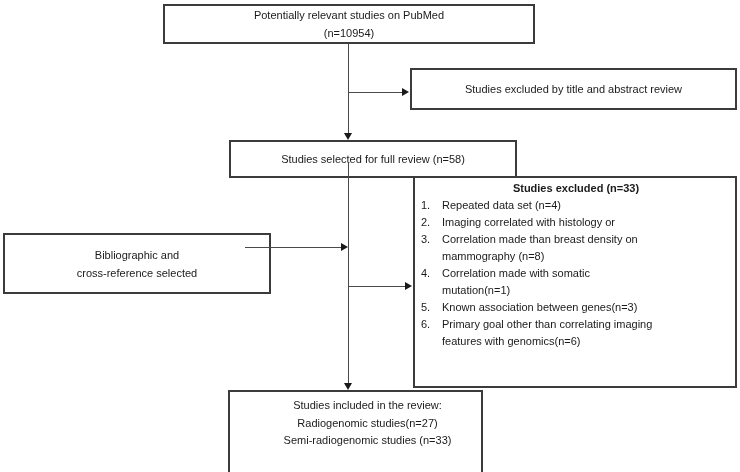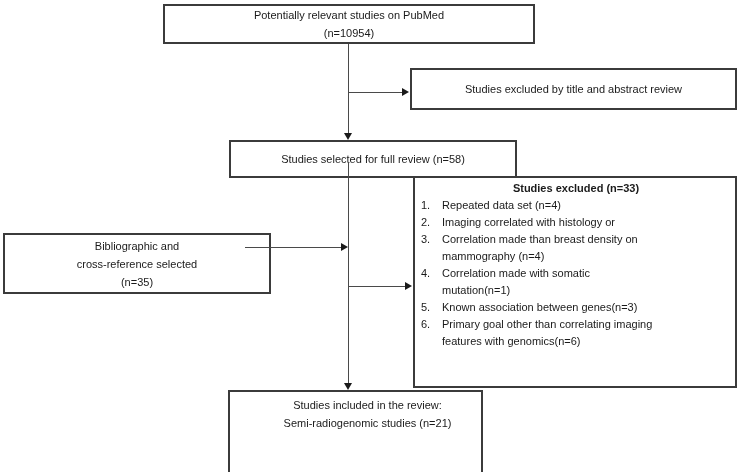--- a/index.html
+++ b/index.html
@@ -96,21 +96,21 @@
       <span class="num">2.</span>
       <span class="txt">
         <div>Imaging correlated with histology or</div>
       </span>
     </div>
 
     <div class="excl-item">
       <span class="num">3.</span>
       <span class="txt">
         <div>Correlation made than breast density on</div>
-        <div>mammography (n=4)</div>
+        <div>mammography (n=8)</div>
       </span>
     </div>
 
     <div class="excl-item">
       <span class="num">4.</span>
       <span class="txt">
         <div>Correlation made with somatic</div>
         <div>mutation(n=1)</div>
       </span>
     </div>
@@ -127,26 +127,26 @@
       <span class="txt">
         <div>Primary goal other than correlating imaging</div>
         <div>features with genomics(n=6)</div>
       </span>
     </div>
   </div>
 
   <div class="box" id="box-biblio">
     <div class="line">Bibliographic and</div>
     <div class="line">cross-reference selected</div>
-    <div class="line">(n=35)</div>
   </div>
 
   <div class="box" id="box-included">
     <div class="line">Studies included in the review:</div>
-    <div class="line">Semi-radiogenomic studies (n=21)</div>
+    <div class="line">Radiogenomic studies(n=27)</div>
+    <div class="line">Semi-radiogenomic studies (n=33)</div>
   </div>
 
   <div class="connector" style="left:348px; top:44px;  width:1px; height:89px;"></div>
   <div class="arrow-down" style="left:344px; top:133px;"></div>
 
   <div class="connector" style="left:349px; top:92px;  width:53px; height:1px;"></div>
   <div class="arrow-right" style="left:402px; top:88px;"></div>
 
   <div class="connector" style="left:348px; top:162px; width:1px; height:221px;"></div>
   <div class="arrow-down" style="left:344px; top:383px;"></div>

